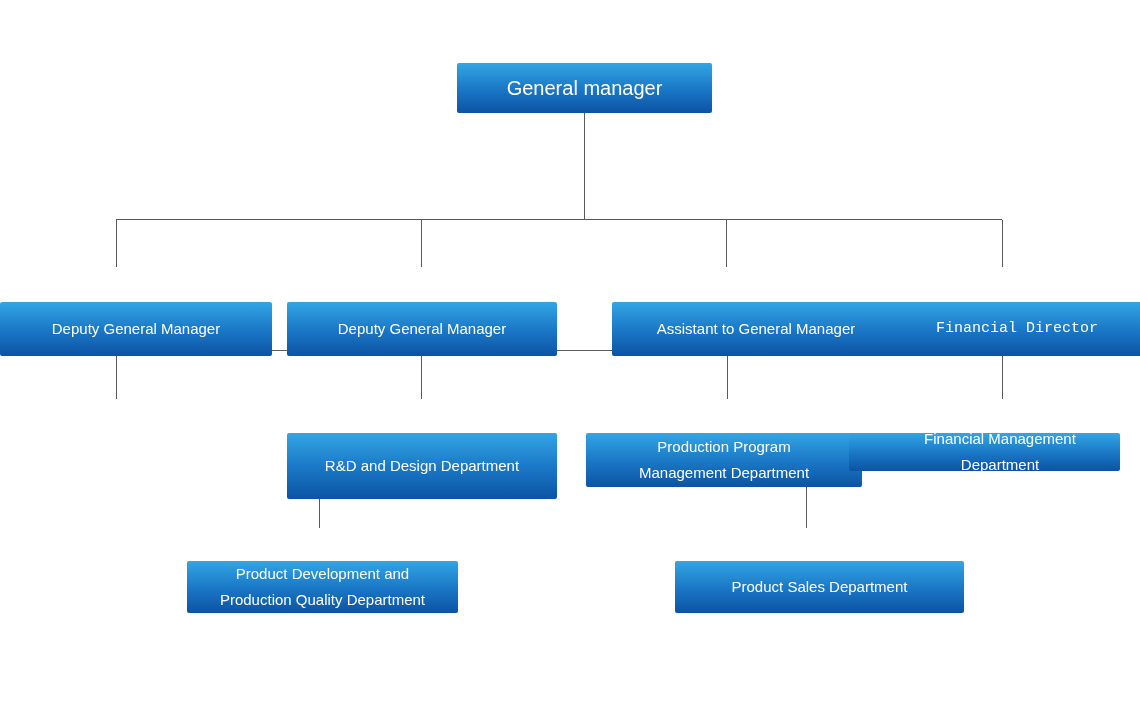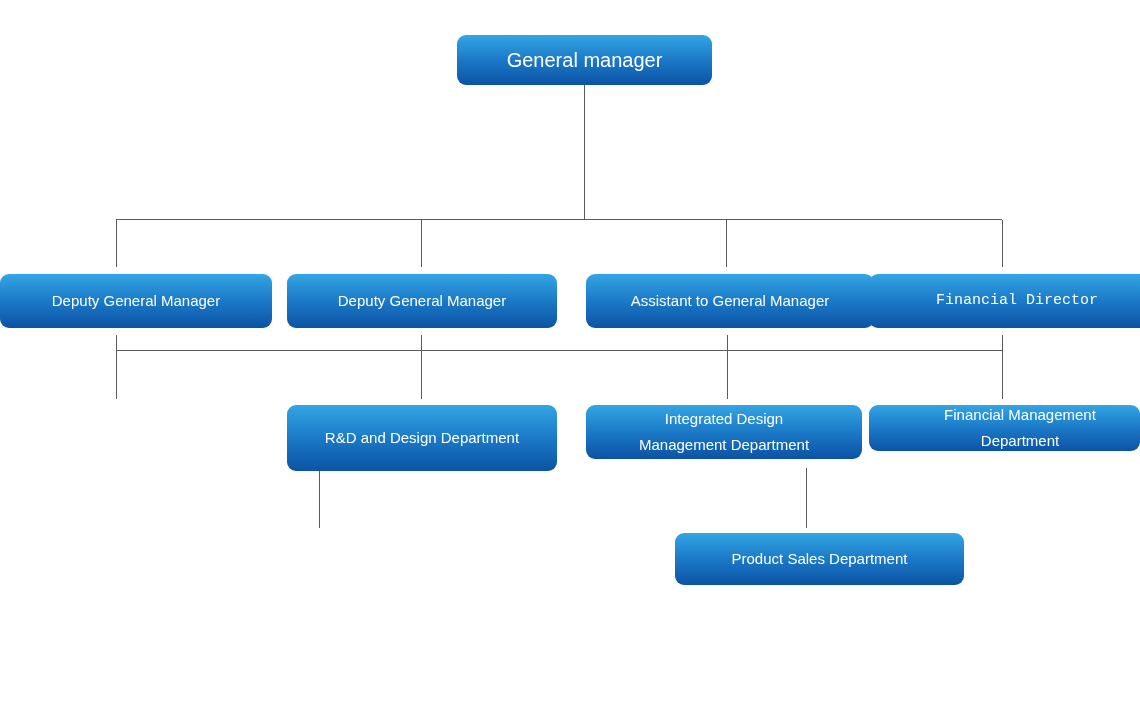--- a/index.html
+++ b/index.html
@@ -19,47 +19,48 @@
     position: absolute;
     box-sizing: border-box;
     display: flex;
     align-items: center;
     justify-content: center;
     text-align: center;
     color: #ffffff;
     font-size: 15px;
     line-height: 26px;
     white-space: pre-line;
-    border-radius: 9px;
+    border-radius: 2px;
     background: linear-gradient(180deg, #33a5e4 0%, #1a78c6 52%, #0c53a4 100%);
+    margin-top: 28px;
   }
   .node.root {
     font-size: 20px;
     line-height: 24px;
   }
   .node.align-left {
     justify-content: flex-start;
     text-align: left;
     padding-left: 22px;
   }
   .line {
     position: absolute;
     background: #5a5a5a;
   }
 
   
   .n-root { left: 457px; top: 35px;  width: 255px; height: 50px; }
   .n-d1   { left: 0px;   top: 274px; width: 272px; height: 54px; }
   .n-d2   { left: 287px; top: 274px; width: 270px; height: 54px; }
-  .n-as   { left: 586px; top: 274px; width: 288px; height: 54px; }
+  .n-as   { left: 612px; top: 274px; width: 288px; height: 54px; }
   .n-fd   { left: 869px; top: 274px; width: 296px; height: 54px; font-family: Liberation Mono, monospace; }
   .n-p3a  { left: 0px;   top: 405px; width: 273px; height: 54px; }
   .n-p3b  { left: 287px; top: 405px; width: 270px; height: 66px; }
   .n-p3c  { left: 586px; top: 405px; width: 276px; height: 54px; }
-  .n-p3d  { left: 869px; top: 405px; width: 271px; height: 46px; padding-left: 31px; }
+  .n-p3d  { left: 849px; top: 405px; width: 271px; height: 38px; padding-left: 31px; }
   .n-p4a  { left: 187px; top: 533px; width: 271px; height: 52px; }
   .n-p4b  { left: 675px; top: 533px; width: 289px; height: 52px; }
 
   
   .l-riser { left: 584px;  top: 85px;  width: 1px;   height: 134px; }
   .l-h1    { left: 116px;  top: 219px; width: 886px; height: 1px; }
   .l-v1a   { left: 116px;  top: 220px; width: 1px;   height: 47px; }
   .l-v1b   { left: 421px;  top: 220px; width: 1px;   height: 47px; }
   .l-v1c   { left: 726px;  top: 220px; width: 1px;   height: 47px; }
   .l-v1d   { left: 1002px; top: 220px; width: 1px;   height: 47px; }
@@ -91,20 +92,22 @@
   <div class="line l-v3b"></div>
 
   <div class="node root n-root">General manager</div>
 
   <div class="node n-d1">Deputy General Manager</div>
   <div class="node n-d2">Deputy General Manager</div>
   <div class="node n-as">Assistant to General Manager</div>
   <div class="node n-fd">Financial Director</div>
 
   <div class="node n-p3b">R&amp;D and Design Department</div>
-  <div class="node n-p3c">Integrated Design
+  <div class="node n-p3c">Production Program
 Management Department</div>
   <div class="node n-p3d">Financial Management
 Department</div>
 
+  <div class="node n-p4a">Product Development and
+Production Quality Department</div>
   <div class="node n-p4b">Product Sales Department</div>
 
 </div>
 
 </body></html>

